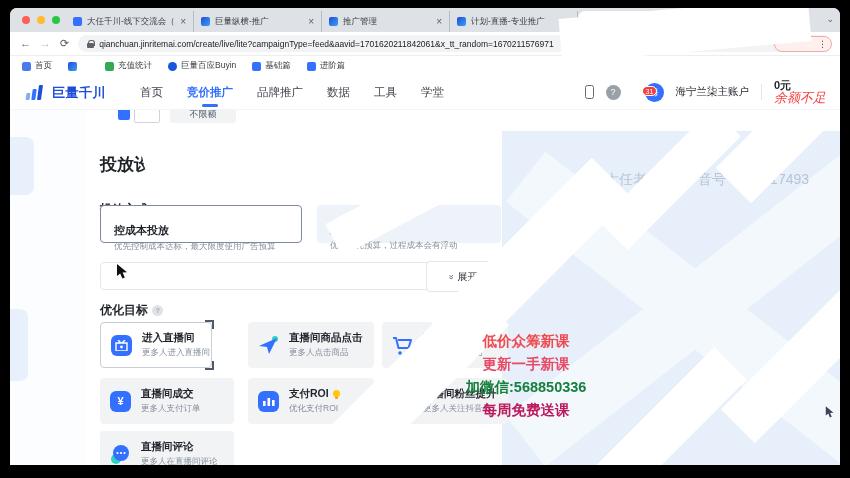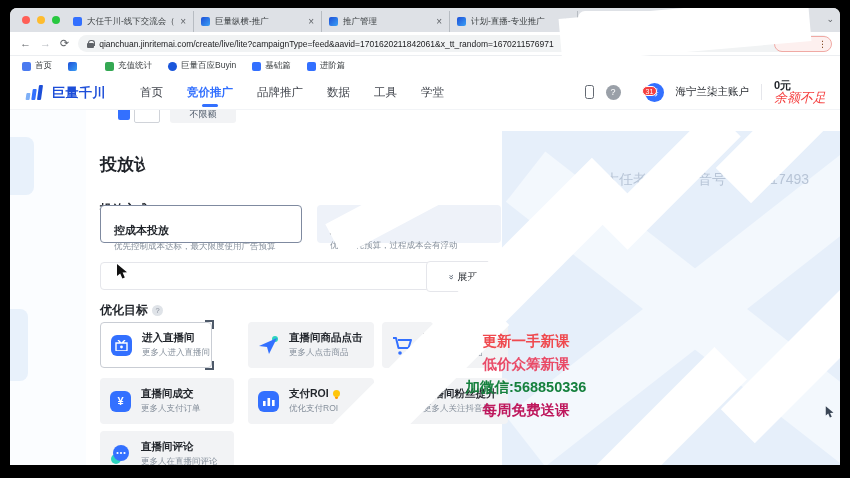--- a/index.html
+++ b/index.html
@@ -383,22 +383,22 @@
     <div class="stripe" style="left:132px;top:24px;width:120px;height:32px;transform:rotate(-14deg)"></div>
     <div class="stripe" style="left:315px;top:78px;width:150px;height:36px;transform:rotate(-28deg)"></div>
     <div class="stripe" style="left:580px;top:50px;width:160px;height:40px;transform:rotate(-45deg)"></div>
     <div class="stripe" style="left:700px;top:-5px;width:160px;height:50px;transform:rotate(-45deg)"></div>
     <div class="stripe" style="left:405px;top:122px;width:230px;height:55px;transform:rotate(-45deg)"></div>
     <div class="stripe" style="left:275px;top:254px;width:240px;height:55px;transform:rotate(-45deg)"></div>
     <div class="stripe" style="left:700px;top:226px;width:190px;height:48px;transform:rotate(-45deg)"></div>
     <div class="stripe" style="left:550px;top:302px;width:200px;height:46px;transform:rotate(-45deg)"></div>
 
     <div class="promo">
+      <div>低价众筹新课</div>
       <div>更新一手新课</div>
-      <div>低价众筹新课</div>
       <div>加微信:568850336</div>
       <div>每周免费送课</div>
     </div>
 
     <span class="cursor" style="left:106px;top:155px">
       <svg width="13" height="16" viewBox="0 0 13 16">
           <path d="M1 0 L1 12 L4.2 9.4 L6.4 14.6 L8.8 13.5 L6.6 8.5 L11 8.2 Z" fill="#111"></path>
         </svg>
     </span>
     <span class="cursor" style="left:815px;top:296px">

